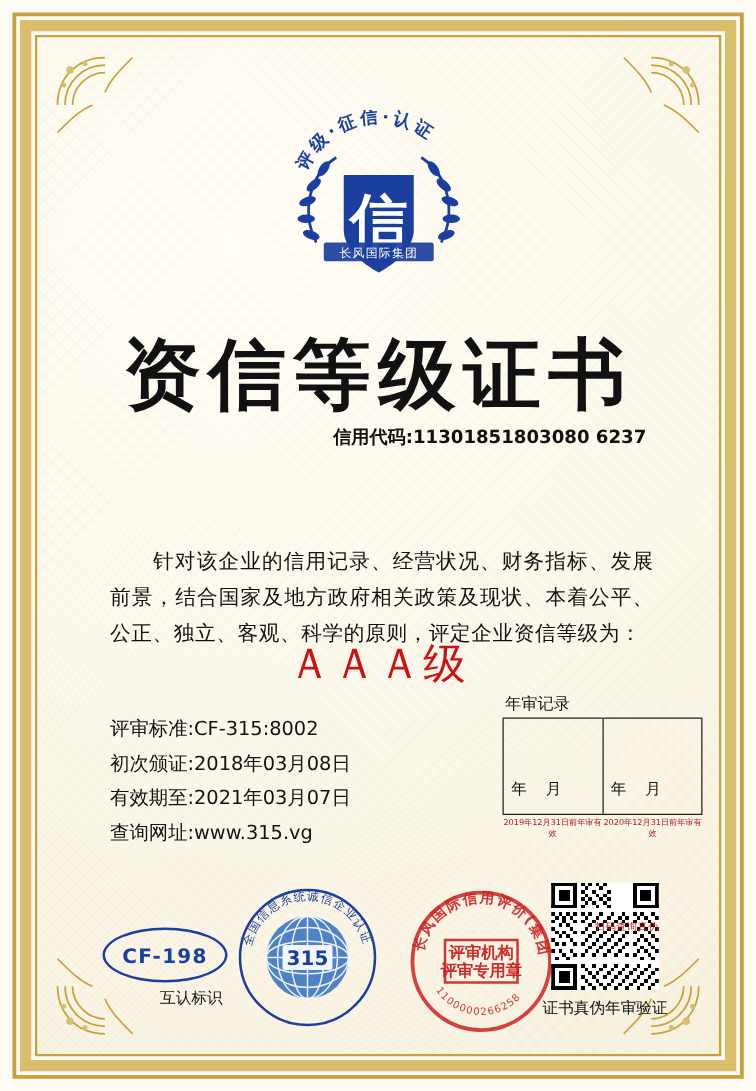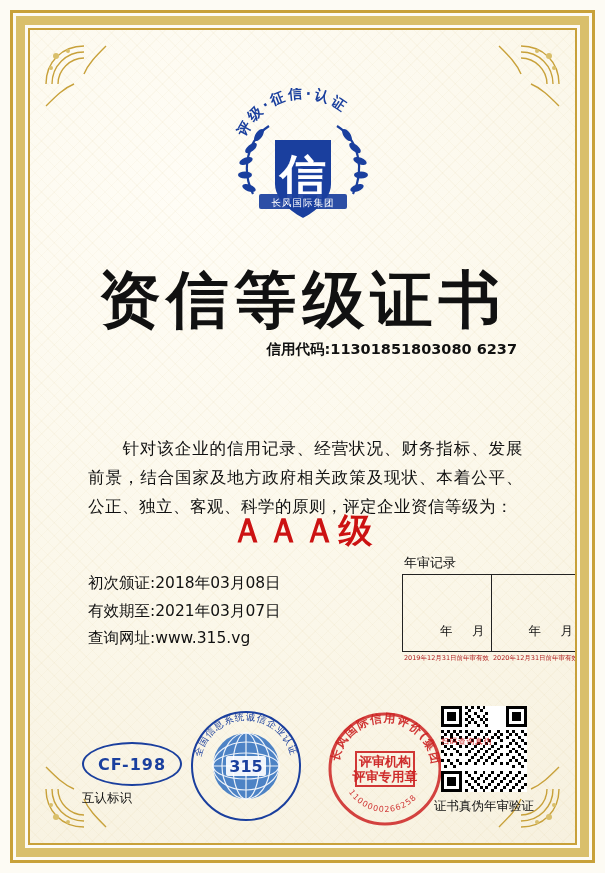--- a/index.html
+++ b/index.html
@@ -123,42 +123,42 @@
   .body-text .indent { display: inline-block; width: 34px; }
 
   .grade {
     position: absolute;
     left: 0; right: 0;
     top: 478px;
     text-align: center;
     color: #cc1212;
     font-family: "DejaVu Sans", "Liberation Sans", sans-serif;
     font-size: 34px;
-    font-weight: bold;
+    font-weight: normal;
     letter-spacing: 2px;
   }
 
   
   .details {
     position: absolute;
     left: 58px;
     top: 540px;
     font-family: "DejaVu Sans", "Liberation Sans", sans-serif;
     font-size: 15.5px;
     line-height: 27.5px;
     color: #111111;
   }
   .details div { white-space: nowrap; }
 
   
   .review {
     position: absolute;
     left: 372px;
     top: 524px;
-    width: 178px;
+    width: 160px;
   }
   .review-title {
     font-family: "DejaVu Sans", "Liberation Sans", sans-serif;
     font-size: 13px;
     color: #111111;
     margin-bottom: 2px;
     padding-left: 2px;
   }
   .review-box {
     border: 1px solid #222;
@@ -167,22 +167,22 @@
   }
   .review-cell {
     flex: 1 1 50%;
     position: relative;
   }
   .review-cell + .review-cell { border-left: 1px solid #222; }
   .review-cell .ym {
     position: absolute;
     bottom: 11px;
     left: 0; right: 0;
-    text-align: right;
-    font-family: Liberation Mono, monospace;
+    text-align: left;
+    font-family: Liberation Serif, serif;
     font-size: 12.5px;
     color: #111;
     letter-spacing: 6px;
     padding-left: 6px;
   }
   .review-foot {
     display: flex;
     align-items: flex-end;
   }
   .review-foot div {
@@ -210,21 +210,21 @@
     letter-spacing: 1px;
     display: flex;
     align-items: center;
     justify-content: center;
   }
   .seal-cf-label {
     position: absolute;
     left: 52px;
     top: 760px;
     width: 96px;
-    text-align: left;
+    text-align: right;
     font-family: "DejaVu Sans", "Liberation Sans", sans-serif;
     font-size: 12.5px;
     color: #111;
   }
 
   .seal-globe {
     position: absolute;
     left: 160px;
     top: 680px;
   }
@@ -249,21 +249,21 @@
     text-align: center;
     font-family: "DejaVu Sans", "Liberation Sans", sans-serif;
     font-size: 12.5px;
     color: #111;
   }
   .qr-overlay {
     position: absolute;
     right: 48px;
     top: 706px;
     width: 86px;
-    text-align: left;
+    text-align: right;
     font-size: 8px;
     color: #cc2222;
     font-family: "DejaVu Sans", "Liberation Sans", sans-serif;
     letter-spacing: 0.5px;
   }
 </style>
 </head>
 <body>
 
 <div class="page">
@@ -371,20 +371,21 @@
     <div class="title">资信等级证书</div>
 
     <div class="credit-code">信用代码:11301851803080 6237</div>
 
 
     <div class="body-text"><span class="indent"></span><span>针对该企业的信用记录、经营状况、财务指标、发展前景，结合国家及地方政府相关政策及现状、本着公平、公正、独立、客观、科学的原则，评定企业资信等级为：</span></div>
 
     <div class="grade">ＡＡＡ级</div>
 
     <div class="details">
+      <div>评审标准:CF-315:8002</div>
       <div>初次颁证:2018年03月08日</div>
       <div>有效期至:2021年03月07日</div>
       <div>查询网址:www.315.vg</div>
     </div>
 
     <div class="review">
       <div class="review-title">年审记录</div>
       <div class="review-box">
         <div class="review-cell">
           <div class="ym">年 月</div>

